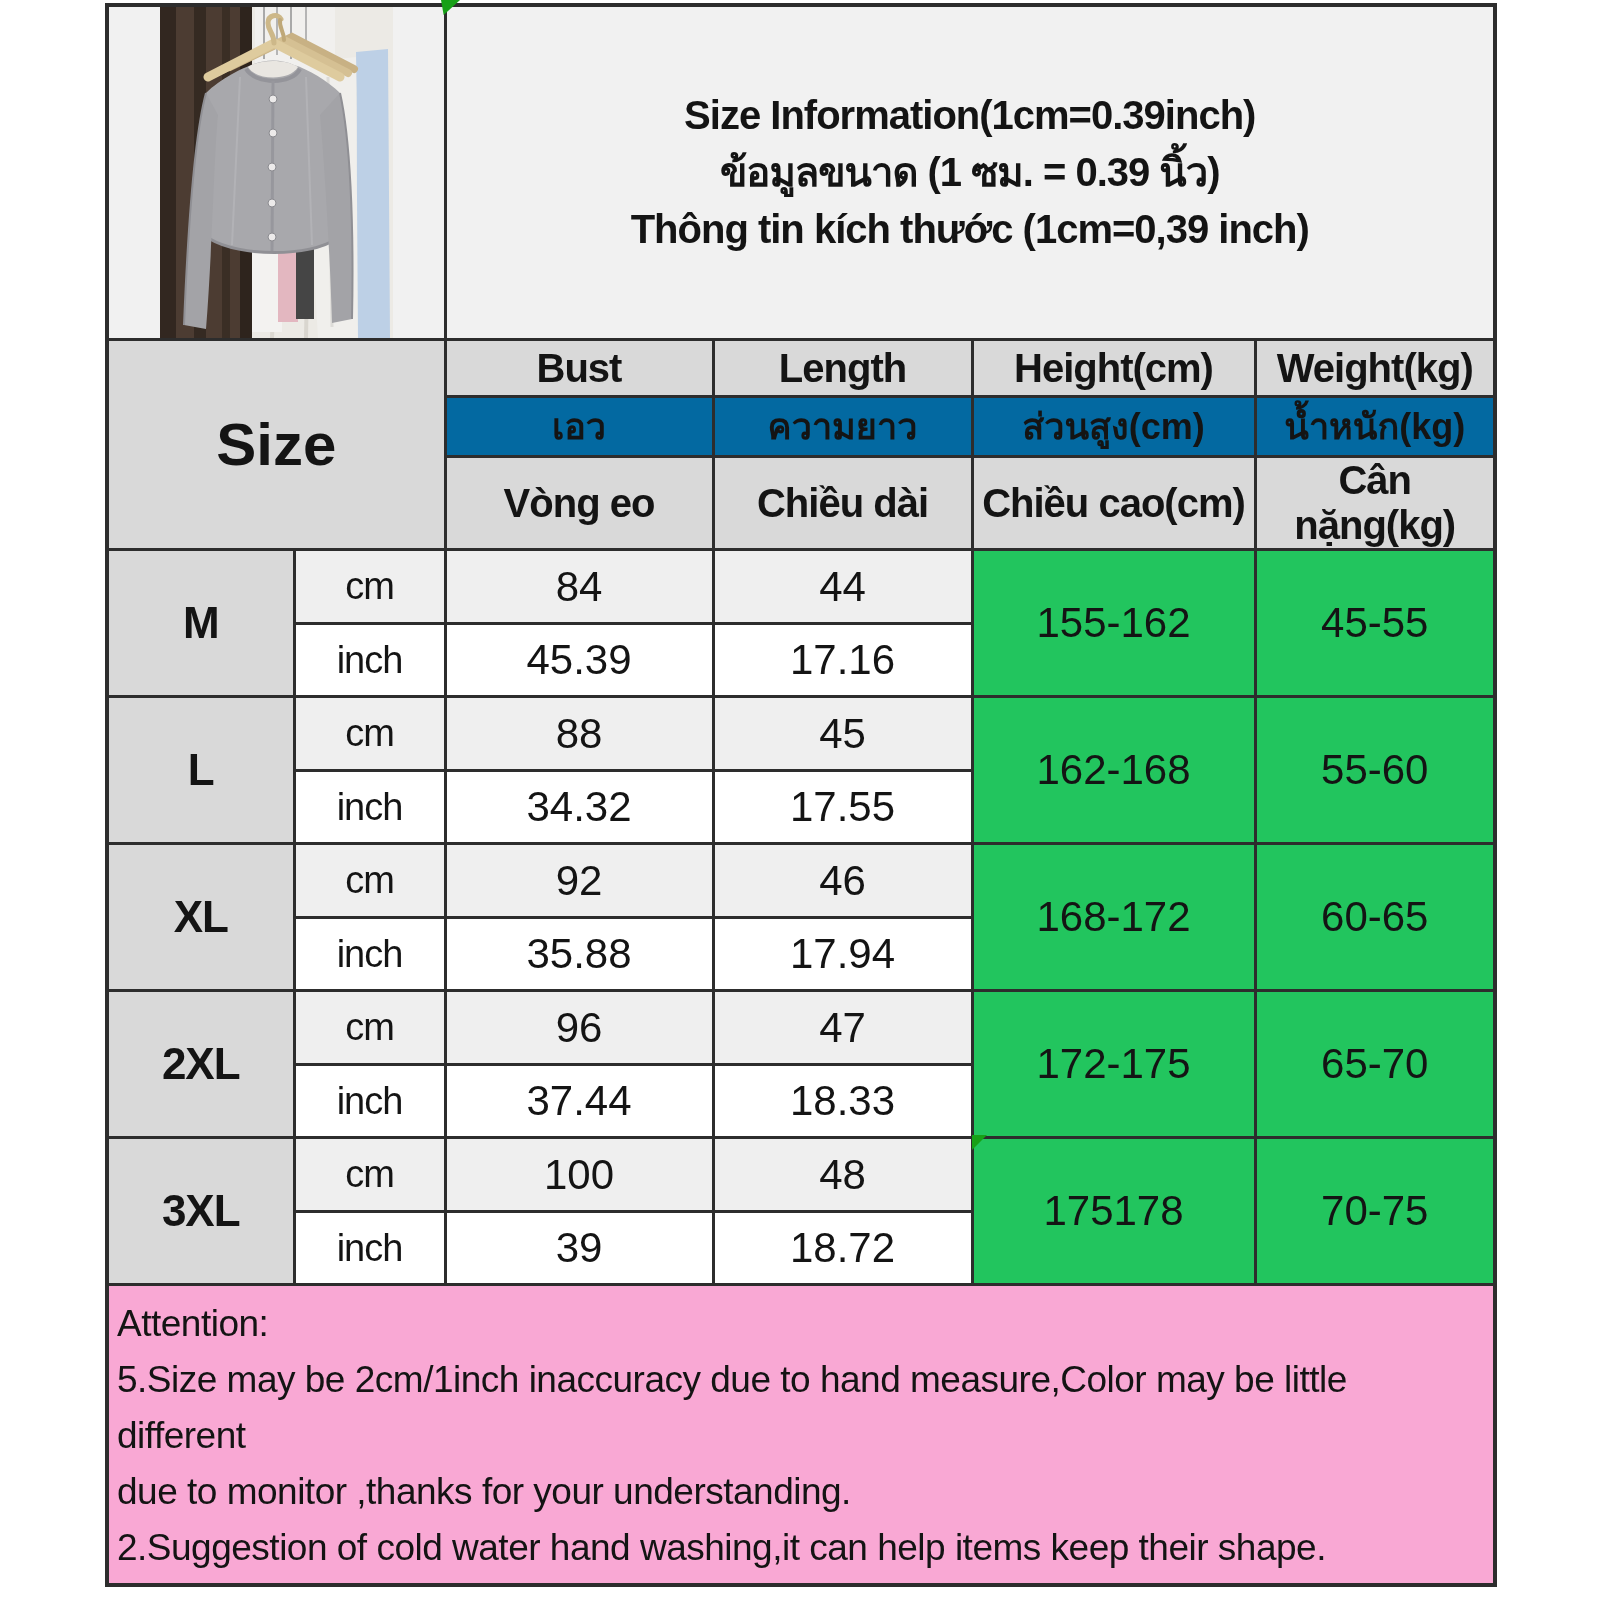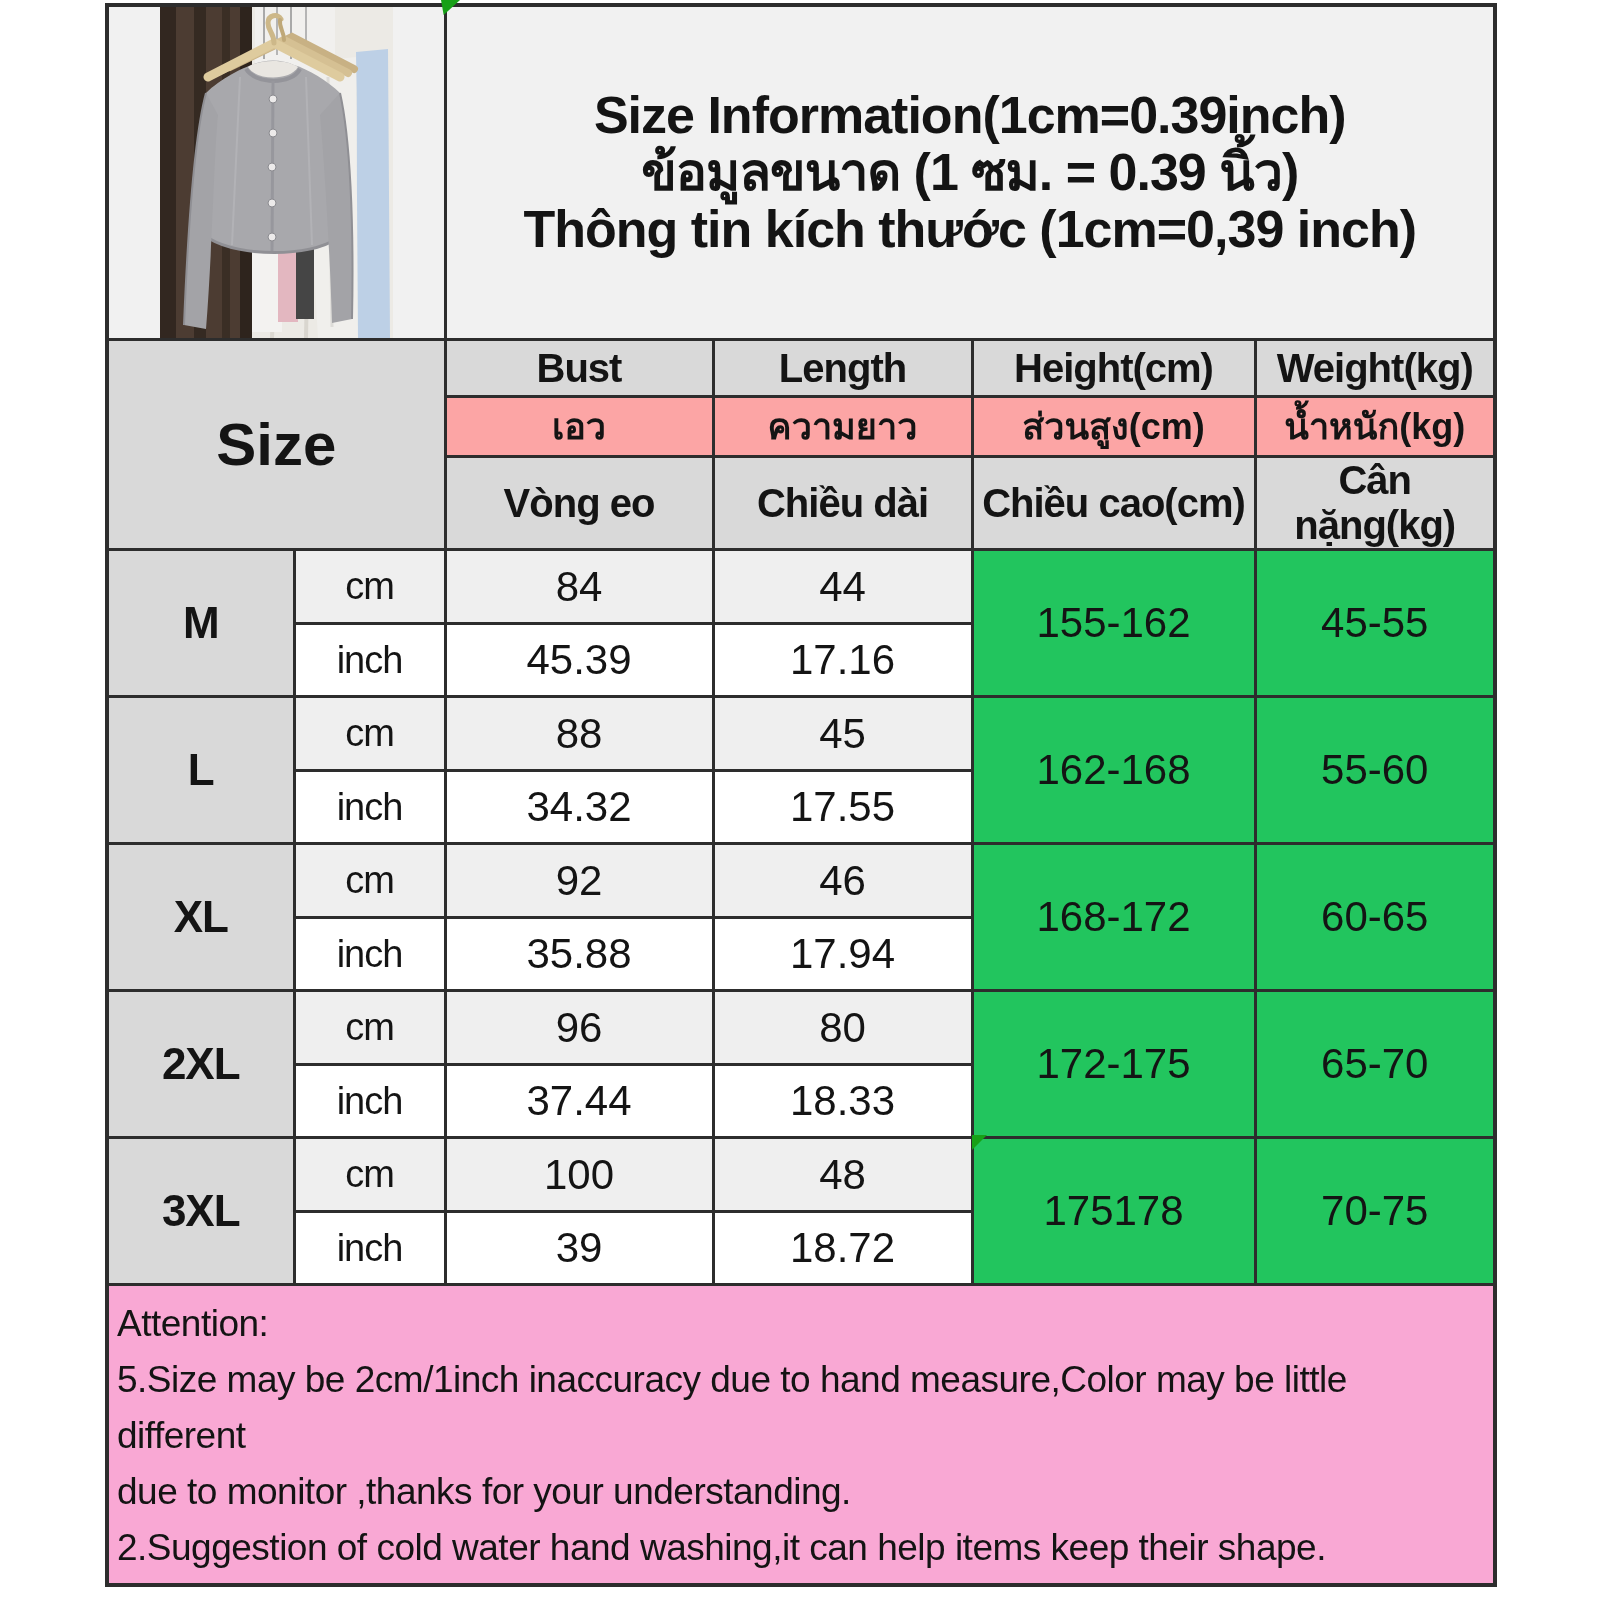--- a/index.html
+++ b/index.html
@@ -24,25 +24,25 @@
   tr.r-h2     { height:57px; }
   tr.r-h3     { height:59px; }
   tr.r-cm     { height:74px; }
   tr.r-inch   { height:73px; }
   tr.r-att    { height:300px; }
 
   td.photo-cell { background:#f1f1f1; }
   td.photo-cell svg { display:block; margin:0 auto; }
 
   td.title-cell { background:#f1f1f1; }
-  .title-line { font-weight:bold; font-size:52px; line-height:57px; letter-spacing:-1px; white-space:nowrap; }
+  .title-line { font-weight:bold; font-size:40px; line-height:57px; letter-spacing:-1px; white-space:nowrap; }
 
   td.size-head  { background:#d9d9d9; font-weight:bold; font-size:60px; letter-spacing:0px; }
   td.head-en    { background:#d9d9d9; font-weight:bold; font-size:40px; letter-spacing:-1px; }
-  td.head-th    { background:#fca5a5; font-weight:bold; font-size:36px; }
+  td.head-th    { background:#0369a1; font-weight:bold; font-size:36px; }
   td.head-vi    { background:#d9d9d9; font-weight:bold; font-size:40px; letter-spacing:-1px; }
   td.size-label { background:#d9d9d9; font-weight:bold; font-size:44px; letter-spacing:-1px; }
   td.unit       { font-weight:normal; font-size:38px; letter-spacing:-1px; }
   td.val        { font-size:42px; }
   td.range-cell { background:#22c55e; font-size:42px; }
   .bg-cm   { background:#efefef; }
   .bg-inch { background:#ffffff; }
 
   td.attention-cell {
     background:#f9a8d4; text-align:left; vertical-align:top;
@@ -195,21 +195,21 @@
     <tr class="r-inch">
       <td class="unit bg-inch">inch</td>
       <td class="val bg-inch">35.88</td>
       <td class="val bg-inch">17.94</td>
     </tr>
 
     <tr class="r-cm">
       <td rowspan="2" class="size-label">2XL</td>
       <td class="unit bg-cm">cm</td>
       <td class="val bg-cm">96</td>
-      <td class="val bg-cm">80</td>
+      <td class="val bg-cm">47</td>
       <td rowspan="2" class="range-cell">172-175</td>
       <td rowspan="2" class="range-cell">65-70</td>
     </tr>
     <tr class="r-inch">
       <td class="unit bg-inch">inch</td>
       <td class="val bg-inch">37.44</td>
       <td class="val bg-inch">18.33</td>
     </tr>
 
     <tr class="r-cm">

